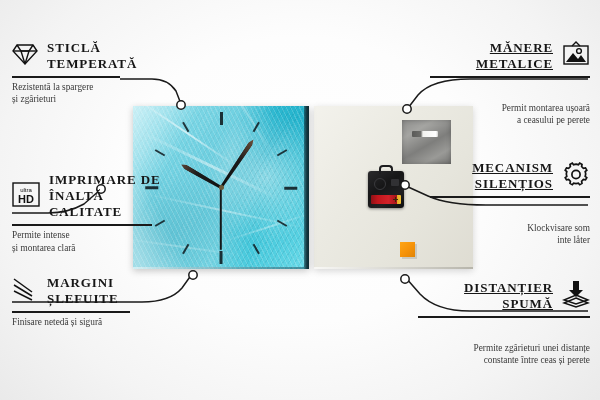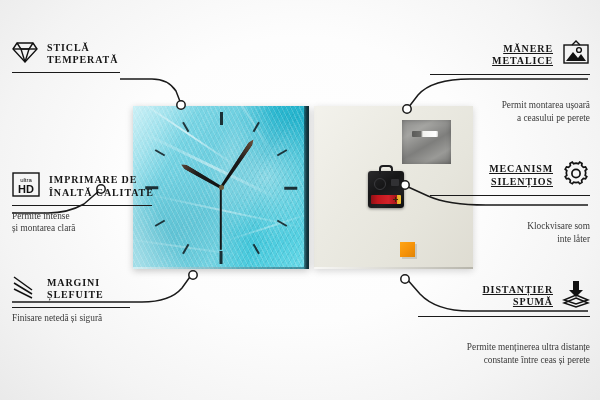--- a/index.html
+++ b/index.html
@@ -157,21 +157,21 @@
   
   .connectors { position: absolute; inset: 0; z-index: 12; }
 
   
   .callout { position: absolute; z-index: 14; }
   .callout .head {
     display: flex; align-items: center; gap: 9px;
   }
   .callout.right .head { flex-direction: row; justify-content: flex-end; }
   .callout .title {
-    font-size: 10px; font-weight: bold; letter-spacing: .9px;
+    font-size: 13px; font-weight: bold; letter-spacing: .9px;
     color: #161616; line-height: 1.24; text-transform: uppercase;
     font-family: "Liberation Serif", "DejaVu Serif", serif;
   }
   .callout.right .title { text-align: right; text-decoration: underline; }
   .callout .rule {
     height: 1.4px; background: #1a1a1a; margin-top: 4px;
   }
   .callout .desc {
     font-size: 9.3px; color: #3a3a3a; line-height: 1.33; margin-top: 3.5px;
     font-family: "Liberation Serif", "DejaVu Serif", serif;
@@ -269,20 +269,24 @@
             <path d="M21 3 L17 9 L13 22"></path>
           <path d="M9 9 H17"></path>
         </svg>
       </span>
       <span class="title">
         <span>STICLĂ</span><br>
         <span>TEMPERATĂ</span>
       </span>
     </div>
     <div class="rule" style="width:108px"></div>
+    <div class="desc">
+      <span>Rezistentă la spargere</span><br>
+      <span>și zgârieturi</span>
+    </div>
   </div>
 
   <div class="callout left" id="c-print">
     <div class="head">
       <span class="ico">
         <svg width="28" height="25" viewBox="0 0 28 25">
           <rect x="1" y="1" width="26" height="23" fill="none" stroke="#111" stroke-width="1.4"></rect>
           <text x="14" y="10" font-size="6" font-family="Liberation Sans, sans-serif" text-anchor="middle" fill="#111">ultra</text>
           <text x="14" y="21" font-size="11" font-weight="bold" font-family="Liberation Sans, sans-serif" text-anchor="middle" fill="#111">HD</text>
         </svg>
@@ -370,18 +374,18 @@
       <span class="ico">
         <svg width="28" height="28" viewBox="0 0 28 28" fill="none" stroke="#111" stroke-width="1.4">
           <path d="M11 1 h6 v9 h4 l-7 7 -7-7 h4 z" fill="#111" stroke="none"></path>
           <path d="M14 18 L26 23 L14 27 L2 23 Z"></path>
           <path d="M14 15 L26 20 L14 24 L2 20 Z"></path>
         </svg>
       </span>
     </div>
     <div class="rule" style="width:172px;margin-left:auto"></div>
     <div class="desc">
-      <span>Permite menținerea ultra distanțe</span><br>
+      <span>Permite zgârieturi unei distanțe</span><br>
       <span>constante între ceas și perete</span>
     </div>
   </div>
 
 </div>
 
 </body></html>

